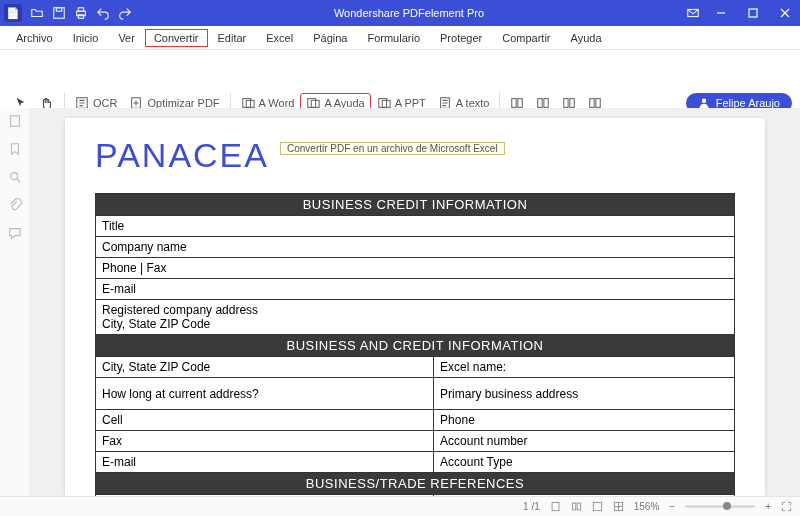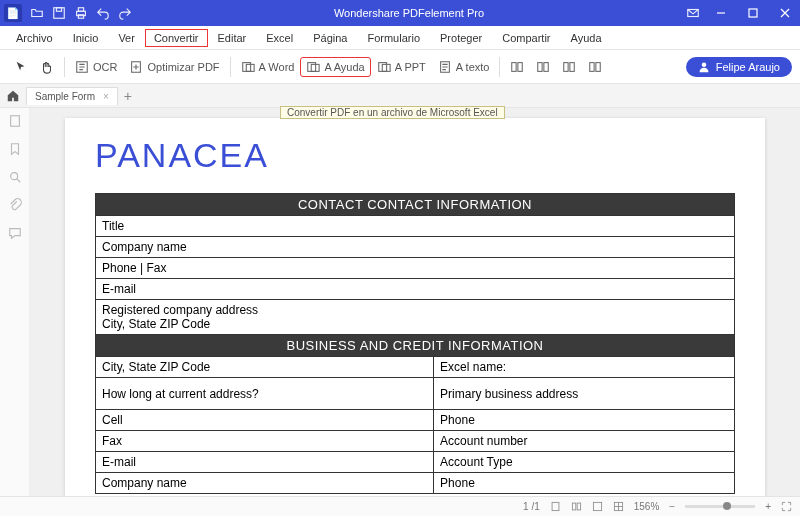--- a/index.html
+++ b/index.html
@@ -7,21 +7,21 @@
 .titlebar { background: #3b4fd6; color: #fff; height: 26px; display: flex; align-items: center; padding: 0 4px; }
 .tb-left { display: flex; gap: 8px; align-items: center; }
 .tb-logo { width: 18px; height: 18px; background: #2a3ab0; border-radius: 2px; display: flex; align-items: center; justify-content: center; font-weight: bold; font-size: 11px; }
 .tb-icon { width: 14px; height: 14px; display: inline-flex; align-items: center; justify-content: center; opacity: .9; }
 .tb-title { flex: 1; text-align: center; font-size: 11px; }
 .tb-right { display: flex; gap: 10px; align-items: center; }
 .win-btn { width: 22px; height: 20px; display: flex; align-items: center; justify-content: center; }
 .menubar { background: #fff; height: 24px; display: flex; align-items: center; padding: 0 6px; gap: 0; border-bottom: 1px solid #e6e6e6; }
 .menu-item { padding: 4px 10px; color: #333; cursor: pointer; }
 .menu-item.hl { border: 1.5px solid #e33; padding: 2px 8px; text-align: center; }
-.toolbar { background: #fff; height: 34px; display: flex; align-items: center; padding: 0 8px; gap: 0; border-bottom: 1px solid #e6e6e6; position: relative; }
+.toolbar { background: #fff; height: 34px; display: flex; align-items: center; padding: 0 8px; gap: 0; border-bottom: 1px solid #e6e6e6; position: relative; margin-top: 36px; }
 .tool-btn { display: inline-flex; align-items: center; gap: 4px; padding: 3px 6px; color: #555; cursor: pointer; border-radius: 3px; }
 .tool-btn.hl { border: 1.5px solid #e33; padding: 2px 5px; }
 .tool-ic { width: 14px; height: 14px; display: inline-block; }
 .sep { width: 1px; height: 20px; background: #ddd; margin: 0 4px; }
 .user-chip { margin-left: auto; background: #3b4fd6; color: #fff; padding: 4px 12px; border-radius: 12px; display: flex; align-items: center; gap: 6px; justify-content: center; }
 .tabbar { height: 24px; background: #f4f4f4; display: flex; align-items: center; padding: 0 6px; gap: 6px; border-bottom: 1px solid #e6e6e6; position: relative; }
 .home-ic { width: 14px; height: 14px; color: #555; }
 .doc-tab { background: #fff; border: 1px solid #ddd; border-bottom: none; padding: 3px 8px; display: flex; align-items: center; gap: 8px; font-size: 10px; color: #555; }
 .doc-tab .close { color: #aaa; }
 .addtab { color: #888; font-size: 14px; }
@@ -236,21 +236,21 @@
     <svg class="lb-ic" viewBox="0 0 16 16" fill="none" stroke="#bbb" stroke-width="1.3">
         <path d="M2 3h12v8H8l-4 3v-3H2z"></path>
       </svg>
   </div>
   <div class="canvas">
     <div class="page">
       <div class="logo">PANACEA</div>
       <table>
         <tbody>
             <tr>
-              <td class="hdr" colspan="2">CONTACT CONTACT INFORMATION</td>
+              <td class="hdr" colspan="2">BUSINESS CREDIT INFORMATION</td>
             </tr>
         <tr>
               <td colspan="2">Title</td>
             </tr>
         <tr>
               <td colspan="2">Company name</td>
             </tr>
         <tr>
               <td colspan="2">Phone | Fax</td>
             </tr>
@@ -276,20 +276,23 @@
               <td>Cell</td>
               <td>Phone</td>
             </tr>
         <tr>
               <td>Fax</td>
               <td>Account number</td>
             </tr>
         <tr>
               <td>E-mail</td>
               <td>Account Type</td>
+            </tr>
+        <tr>
+              <td class="hdr" colspan="2">BUSINESS/TRADE REFERENCES</td>
             </tr>
         <tr>
               <td>Company name</td>
               <td>Phone</td>
             </tr>
 
       </tbody>
         </table>
     </div>
   </div>

